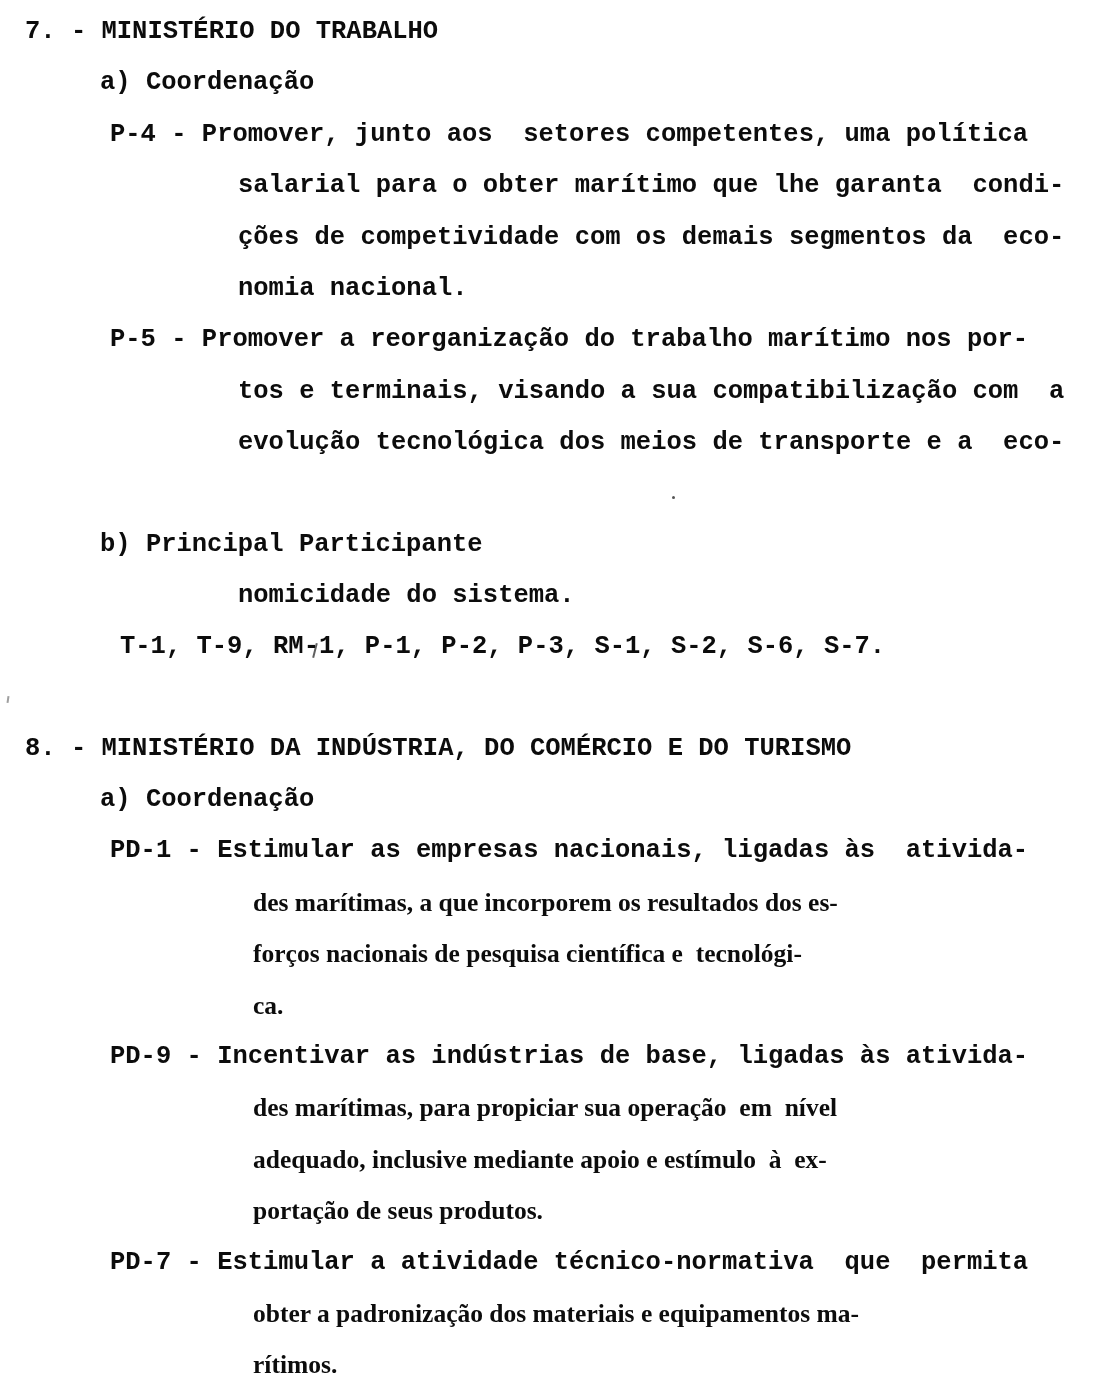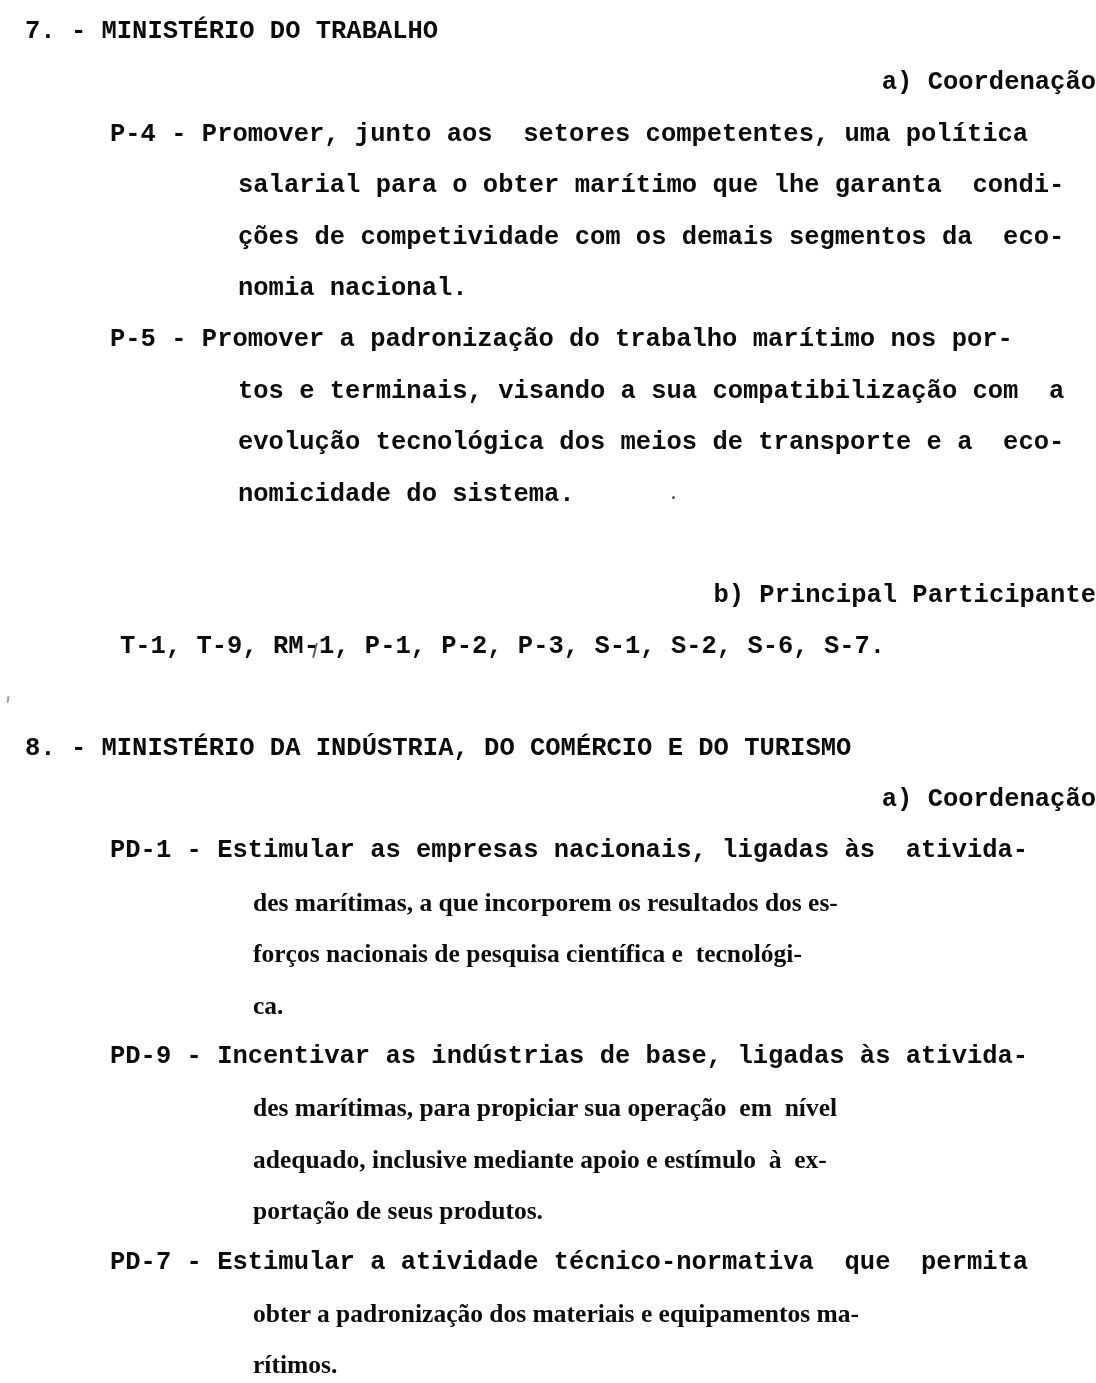--- a/index.html
+++ b/index.html
@@ -25,21 +25,21 @@
     color: #0c0c0c;
     -webkit-font-smoothing: none;
   }
   .line {
     white-space: pre;
     height: 51.4px;
     line-height: 51.4px;
   }
   
   .ind-h    { margin-left: 25px;  }  
-  .ind-a    { margin-left: 100px; text-align: right; }  
+  .ind-a    { margin-left: 100px; }  
   .ind-item { margin-left: 110px; }  
   .ind-cp   { margin-left: 238px; }  
   .ind-cpd  { margin-left: 253px; font-family: Liberation Serif, serif; }  
   .ind-part { margin-left: 120px; }  
   .gap      { margin-top: 50px;   }  
   
   .speck {
     position: absolute;
     background: #2a2a2a;
   }
@@ -69,26 +69,26 @@
 
   <div class="line ind-h">7. - MINISTÉRIO DO TRABALHO</div>
 
   <div class="line ind-a">a) Coordenação</div>
 
   <div class="line ind-item"><span>P-4 - </span><span>Promover, junto aos  setores competentes, uma política</span></div>
   <div class="line ind-cp">salarial para o obter marítimo que lhe garanta  condi-</div>
   <div class="line ind-cp">ções de competividade com os demais segmentos da  eco-</div>
   <div class="line ind-cp">nomia nacional.</div>
 
-  <div class="line ind-item"><span>P-5 - </span><span>Promover a padronização do trabalho marítimo nos por-</span></div>
+  <div class="line ind-item"><span>P-5 - </span><span>Promover a reorganização do trabalho marítimo nos por-</span></div>
   <div class="line ind-cp">tos e terminais, visando a sua compatibilização com  a</div>
   <div class="line ind-cp">evolução tecnológica dos meios de transporte e a  eco-</div>
+  <div class="line ind-a gap">b) Principal Participante</div>
+
   <div class="line ind-cp">nomicidade do sistema.</div>
-
-  <div class="line ind-a gap">b) Principal Participante</div>
   <div class="line ind-part">T-1, T-9, RM-1, P-1, P-2, P-3, S-1, S-2, S-6, S-7.</div>
 
   <div class="line ind-h gap">8. - MINISTÉRIO DA INDÚSTRIA, DO COMÉRCIO E DO TURISMO</div>
 
   <div class="line ind-a">a) Coordenação</div>
 
   <div class="line ind-item"><span>PD-1 - </span><span>Estimular as empresas nacionais, ligadas às  ativida-</span></div>
   <div class="line ind-cpd">des marítimas, a que incorporem os resultados dos es-</div>
   <div class="line ind-cpd">forços nacionais de pesquisa científica e  tecnológi-</div>
   <div class="line ind-cpd">ca.</div>

